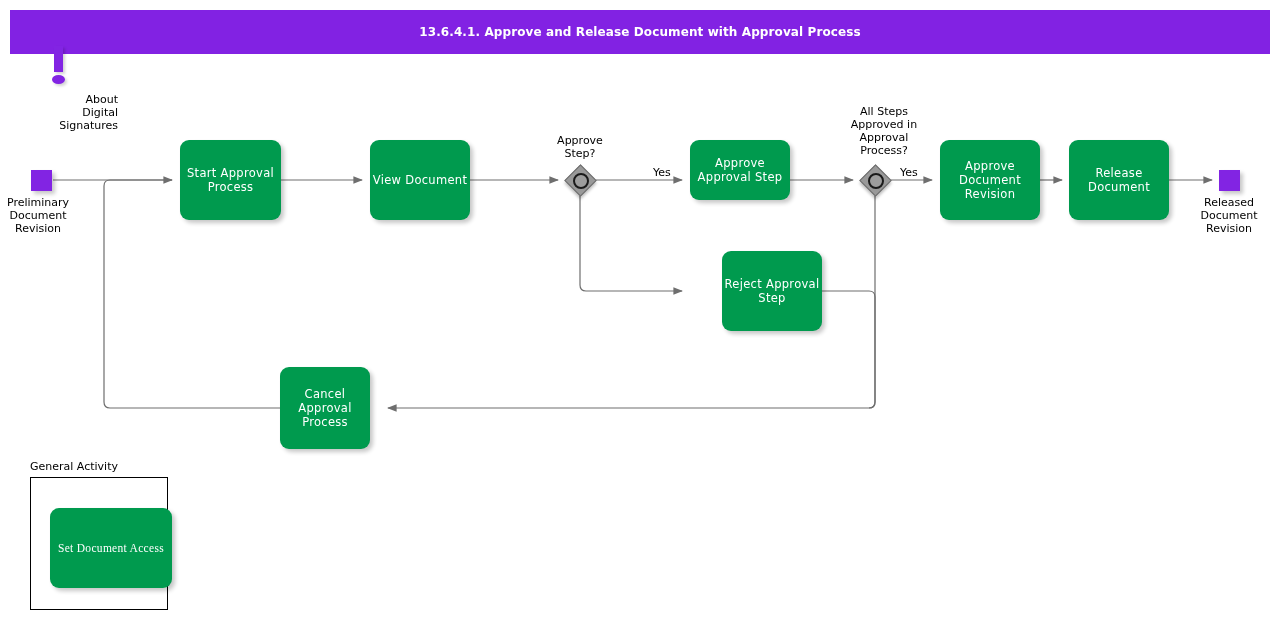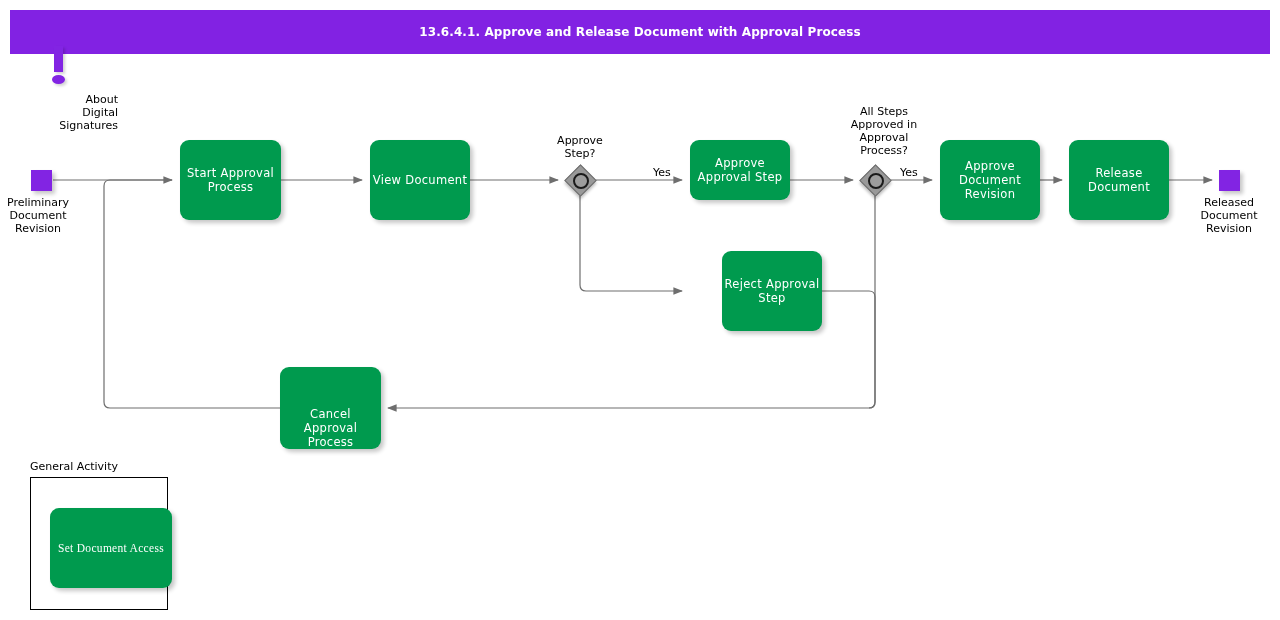--- a/index.html
+++ b/index.html
@@ -133,21 +133,21 @@
   <span>Approve
 Document
 Revision</span>
 </div>
 
 <div class="act" style="left:1069px;top:140px;width:100px;height:80px;">
   <span>Release
 Document</span>
 </div>
 
-<div class="act" style="left:280px;top:367px;width:101px;height:82px;align-items:flex-end;">
+<div class="act" style="left:280px;top:367px;width:90px;height:82px;">
   <span>Cancel Approval
 Process</span>
 </div>
 
 <div class="lbl" style="left:529px;top:134px;width:102px;">Approve
 Step?</div>
 <div class="gw" style="left:565px;top:165px;">
   <div class="dia"></div>
   <div class="ring"></div>
 </div>

